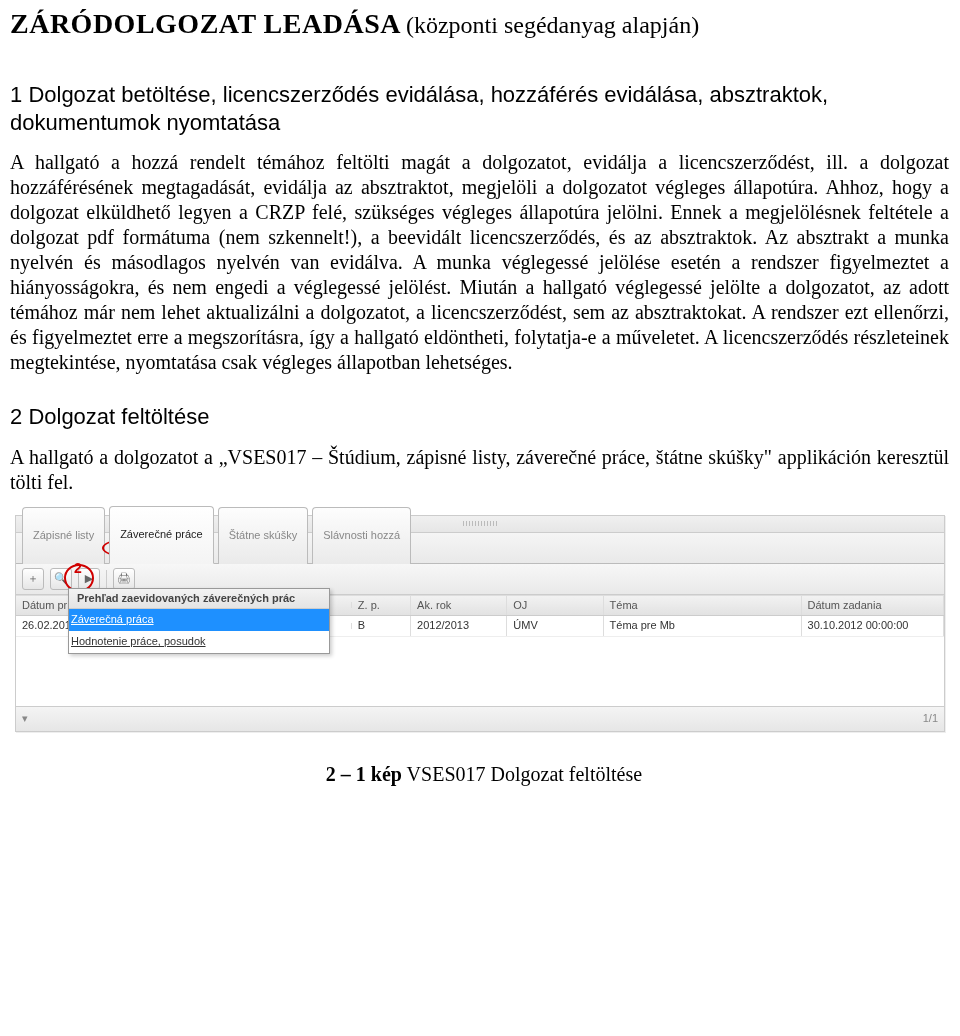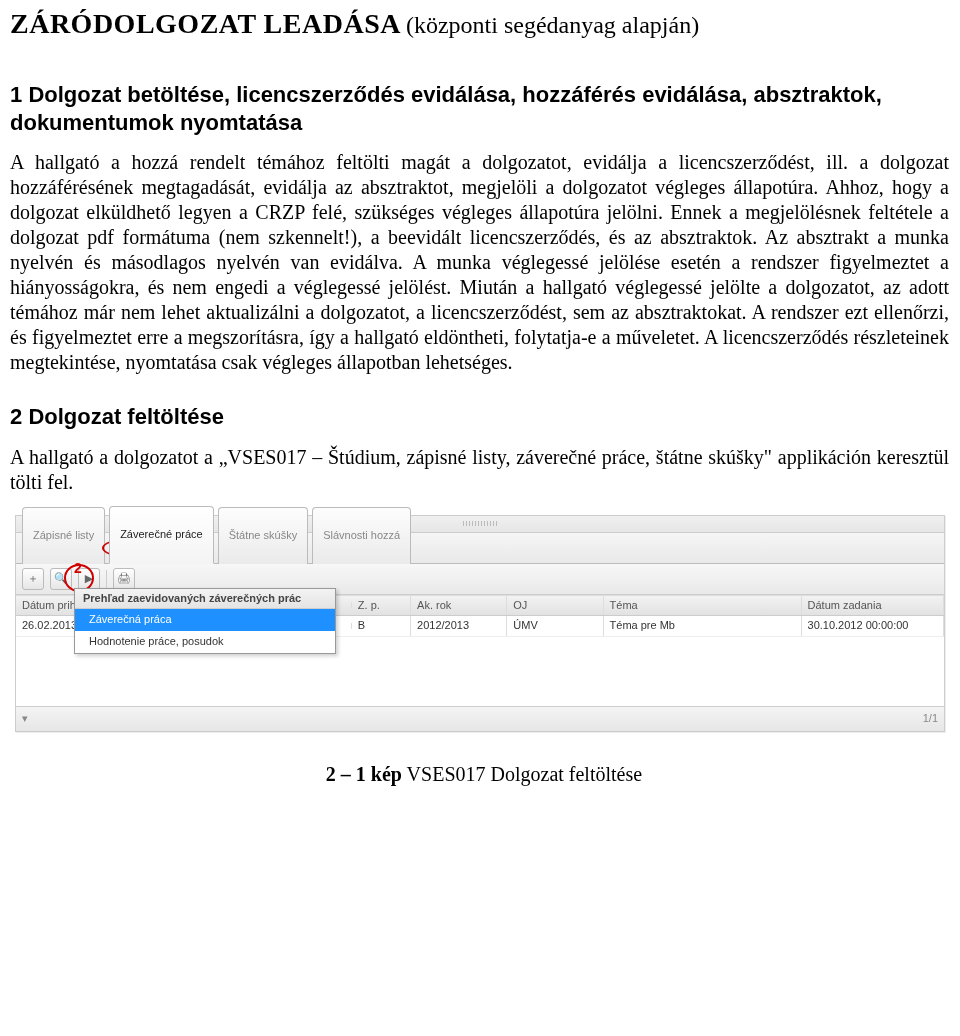--- a/index.html
+++ b/index.html
@@ -15,21 +15,21 @@
   .title-line { margin-bottom: 40px; }
   .title-main {
     font-size: 28px;
     font-weight: bold;
     letter-spacing: 0.5px;
   }
   .title-paren { font-size: 24px; }
   .h2 {
     font-size: 22px;
     font-family: Arial, Helvetica, sans-serif;
-    font-weight: bold;
+    font-weight: normal;
     margin: 28px 0 14px 0;
   }
   .h2-num { font-family: Arial, Helvetica, sans-serif; }
   .para {
     text-align: justify;
     margin: 0 1px 14px 0;
   }
   
   .screenshot {
     margin: 20px auto 30px auto;
@@ -128,38 +128,39 @@
   }
   .ellipse {
     position: absolute;
     border: 2px solid #d00000;
     border-radius: 50%;
     pointer-events: none;
   }
   .dropdown-menu {
     position: absolute;
     top: 24px;
-    left: 58px;
+    left: 52px;
     width: 260px;
     background: #fff;
     border: 1px solid #999;
     box-shadow: 2px 2px 4px rgba(0,0,0,.2);
     z-index: 50;
   }
   .dd-header {
     background: linear-gradient(#f3f3f3,#e4e4e4);
     padding: 3px 8px;
     color: #444;
     border-bottom: 1px solid #ccc;
     font-weight: bold;
   }
   .dd-item {
-    padding: 4px 14px;
+    padding: 4px 2px;
     color: #333;
     cursor: pointer;
+    text-decoration: underline;
   }
   .dd-item.selected {
     background: #1e90ff;
     color: #fff;
   }
   .grid-header, .grid-row {
     display: flex;
     align-items: center;
   }
   .grid-header {

